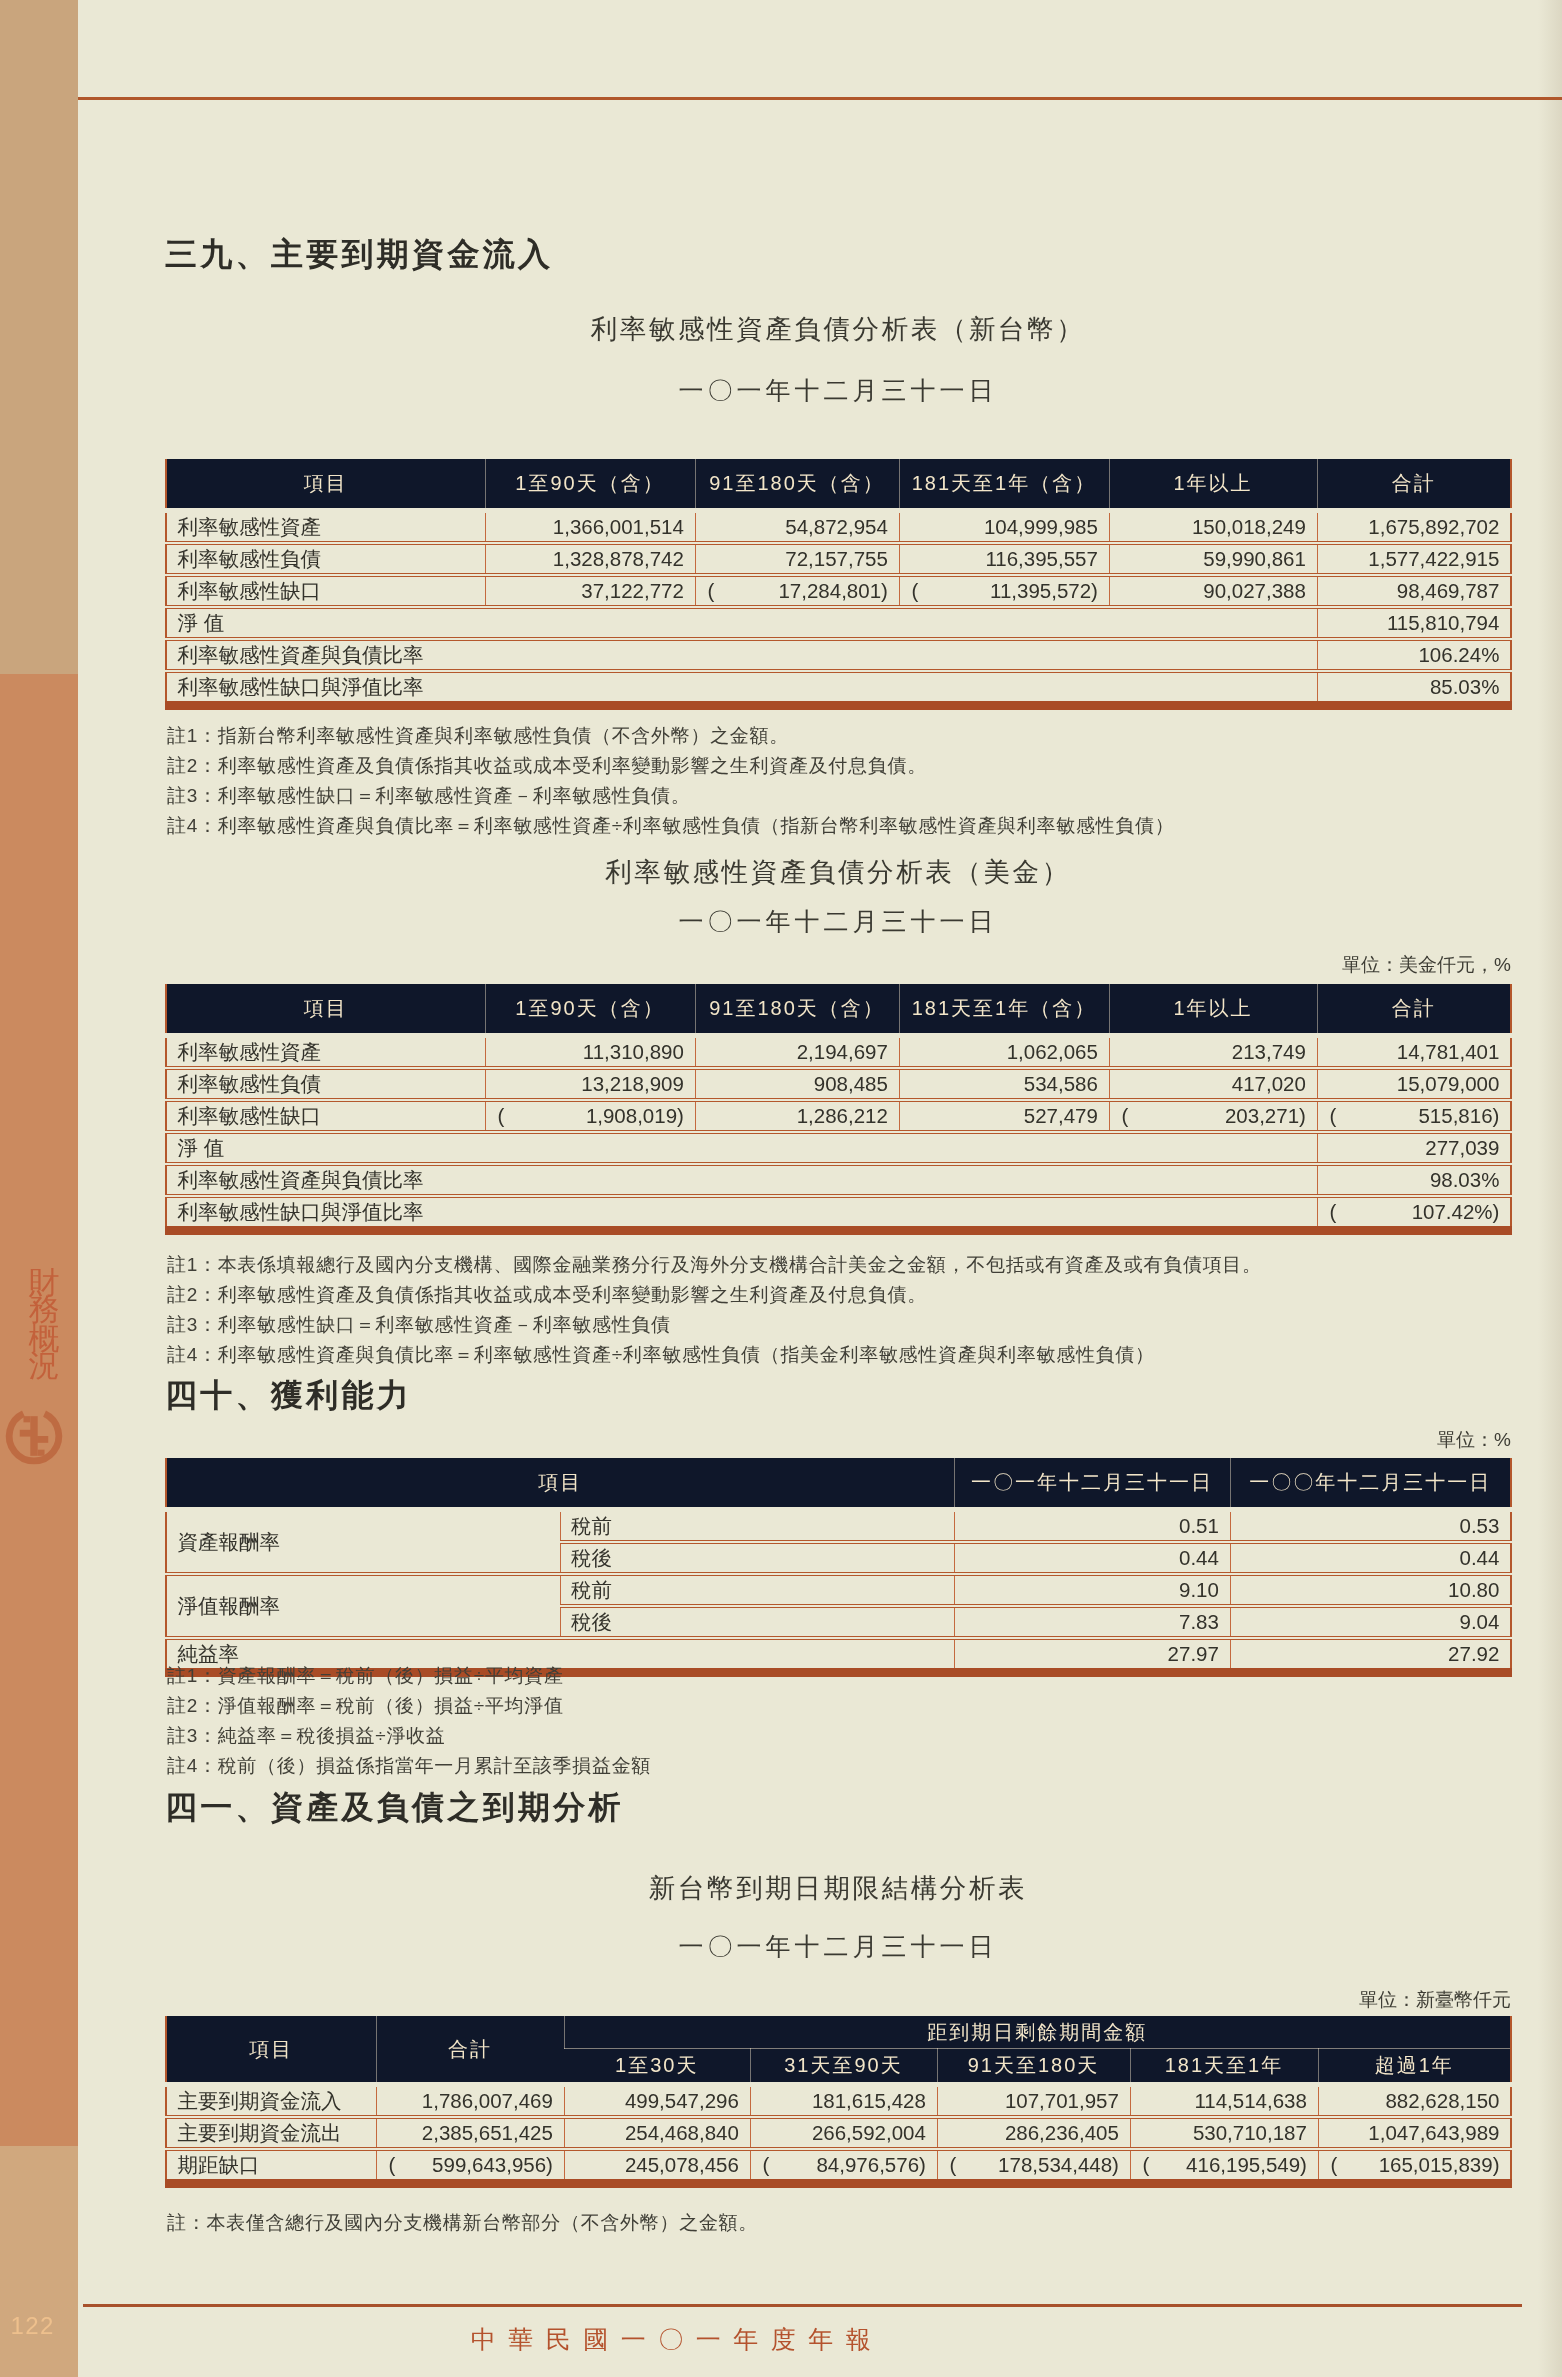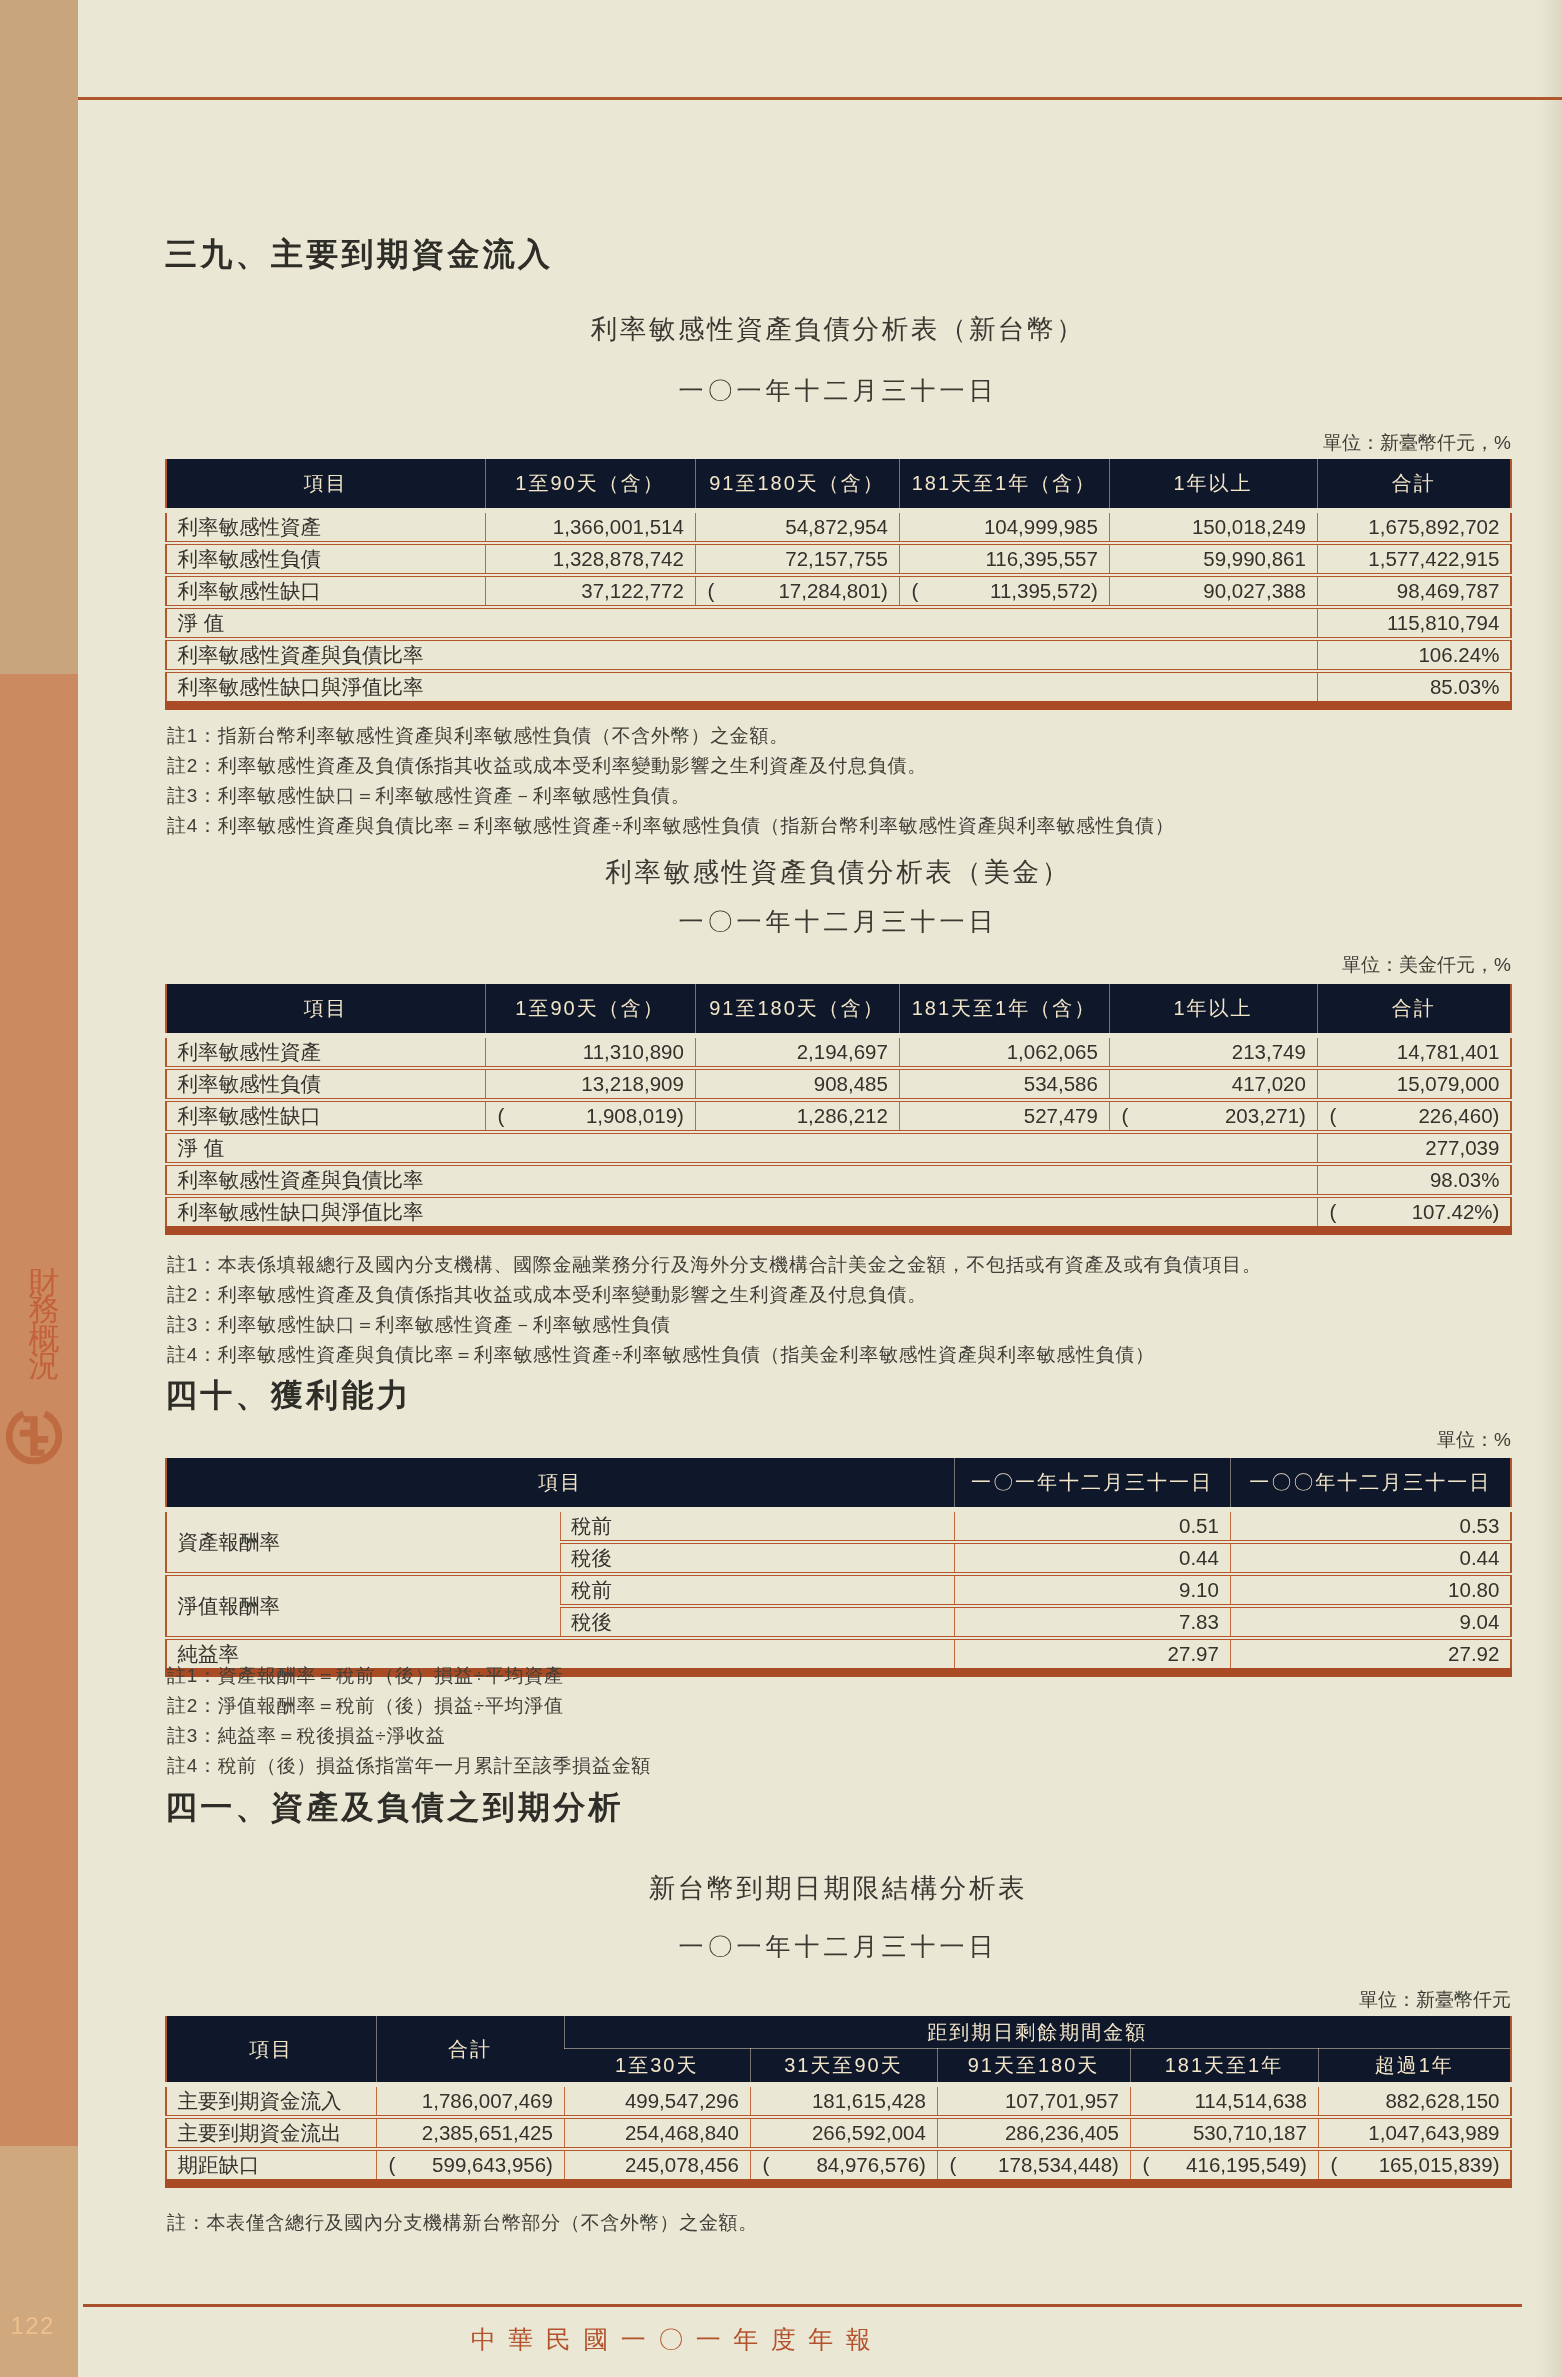--- a/index.html
+++ b/index.html
@@ -78,21 +78,20 @@
       <rect x="56" y="74" width="11" height="10" fill="#b5532c"></rect>
     </svg>
   </div>
   <div class="right-shade"></div>
   <div class="top-rule"></div>
 
   <div class="sec-title" style="top:233px">三九、主要到期資金流入</div>
 
   <div class="tbl-title" style="top:311px">利率敏感性資產負債分析表（新台幣）</div>
   <div class="tbl-date" style="top:374px">一〇一年十二月三十一日</div>
-  <div class="tbl-unit" style="top:430px">單位：新臺幣仟元，%</div>
   <table class="data rate" style="top:459px">
     <colgroup>
         <col style="width:319px">
         <col style="width:210px">
         <col style="width:204px">
         <col style="width:210px">
         <col style="width:208px">
         <col style="width:194px">
       </colgroup>
     <thead>
@@ -189,21 +188,21 @@
         <td class="num">534,586</td>
         <td class="num">417,020</td>
         <td class="num">15,079,000</td>
       </tr>
       <tr>
         <td class="lbl">利率敏感性缺口</td>
         <td class="num neg"><span class="op">(</span><span class="nv">1,908,019)</span></td>
         <td class="num">1,286,212</td>
         <td class="num">527,479</td>
         <td class="num neg"><span class="op">(</span><span class="nv">203,271)</span></td>
-        <td class="num neg"><span class="op">(</span><span class="nv">226,460)</span></td>
+        <td class="num neg"><span class="op">(</span><span class="nv">515,816)</span></td>
       </tr>
       <tr>
         <td class="lbl" colspan="5">淨 值</td>
         <td class="num">277,039</td>
       </tr>
       <tr>
         <td class="lbl" colspan="5">利率敏感性資產與負債比率</td>
         <td class="num">98.03%</td>
       </tr>
       <tr>

